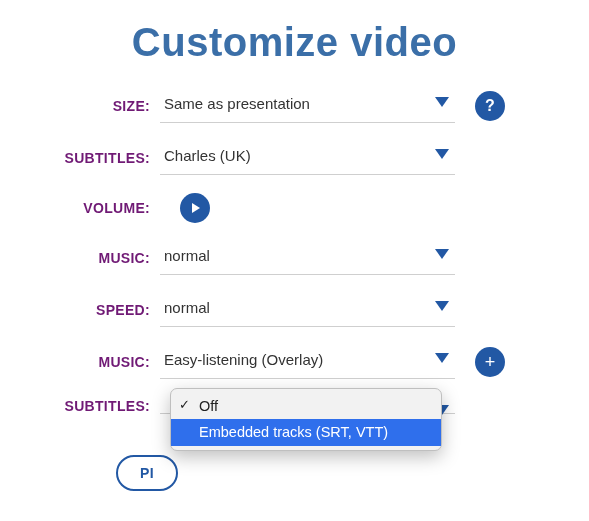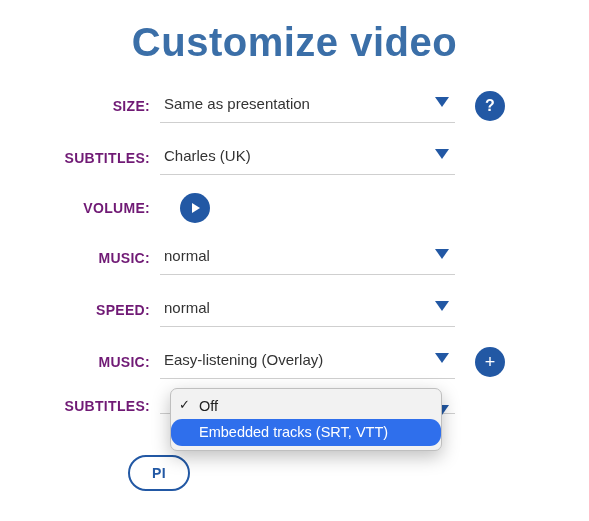--- a/index.html
+++ b/index.html
@@ -10,23 +10,23 @@
     .label { color: #701a75; font-weight: 800; font-size: 14px; text-align: right; width: 130px; padding-right: 10px; letter-spacing: 0.3px; }
     .field-wrap { position: relative; width: 295px; }
     .field { width: 100%; padding: 6px 30px 10px 4px; font-size: 15px; color: #333; border: none; border-bottom: 1px solid #cfcfcf; background: transparent; cursor: pointer; }
     .chevron { position: absolute; right: 6px; top: 8px; width: 0; height: 0; border-left: 7px solid transparent; border-right: 7px solid transparent; border-top: 10px solid #2258a4; pointer-events: none; }
     .side-btn { width: 30px; height: 30px; border-radius: 50%; background: #2258a4; margin-left: 20px; display: flex; align-items: center; justify-content: center; cursor: pointer; color: #fff; flex-shrink: 0; }
     .side-btn.q { font-weight: 700; font-size: 16px; }
     .play-tri { width: 0; height: 0; border-top: 5px solid transparent; border-bottom: 5px solid transparent; border-left: 8px solid #fff; margin-left: 2px; }
     .plus { font-size: 18px; font-weight: 400; line-height: 1; }
     .dropdown { position: absolute; left: 170px; top: 388px; width: 272px; background: #f2f2f2; border: 1px solid #bfbfbf; border-radius: 7px; box-shadow: 0 6px 18px rgba(0,0,0,0.25); padding: 4px 0; z-index: 10; }
     .dd-item { padding: 3px 10px 3px 28px; font-size: 14.5px; color: #222; cursor: pointer; position: relative; line-height: 1.4; }
-    .dd-item.selected { background: #2f6fec; color: #fff; border-radius: 11px; }
+    .dd-item.selected { background: #2f6fec; color: #fff; }
     .dd-item .check { position: absolute; left: 8px; top: 3px; font-size: 13px; }
-    .preview-btn { position: absolute; left: 128px; top: 455px; border: 2px solid #2258a4; border-radius: 22px; padding: 8px 22px; color: #2258a4; font-weight: 800; font-size: 14px; letter-spacing: 0.5px; background: #fff; cursor: pointer; z-index: 1; }
+    .preview-btn { position: absolute; left: 116px; top: 455px; border: 2px solid #2258a4; border-radius: 22px; padding: 8px 22px; color: #2258a4; font-weight: 800; font-size: 14px; letter-spacing: 0.5px; background: #fff; cursor: pointer; z-index: 1; }
   </style>
 </head>
 <body>
 
 <div class="container">
   <h1 class="title">Customize video</h1>
 
   <div class="row">
     <div class="label">SIZE:</div>
     <div class="field-wrap">

